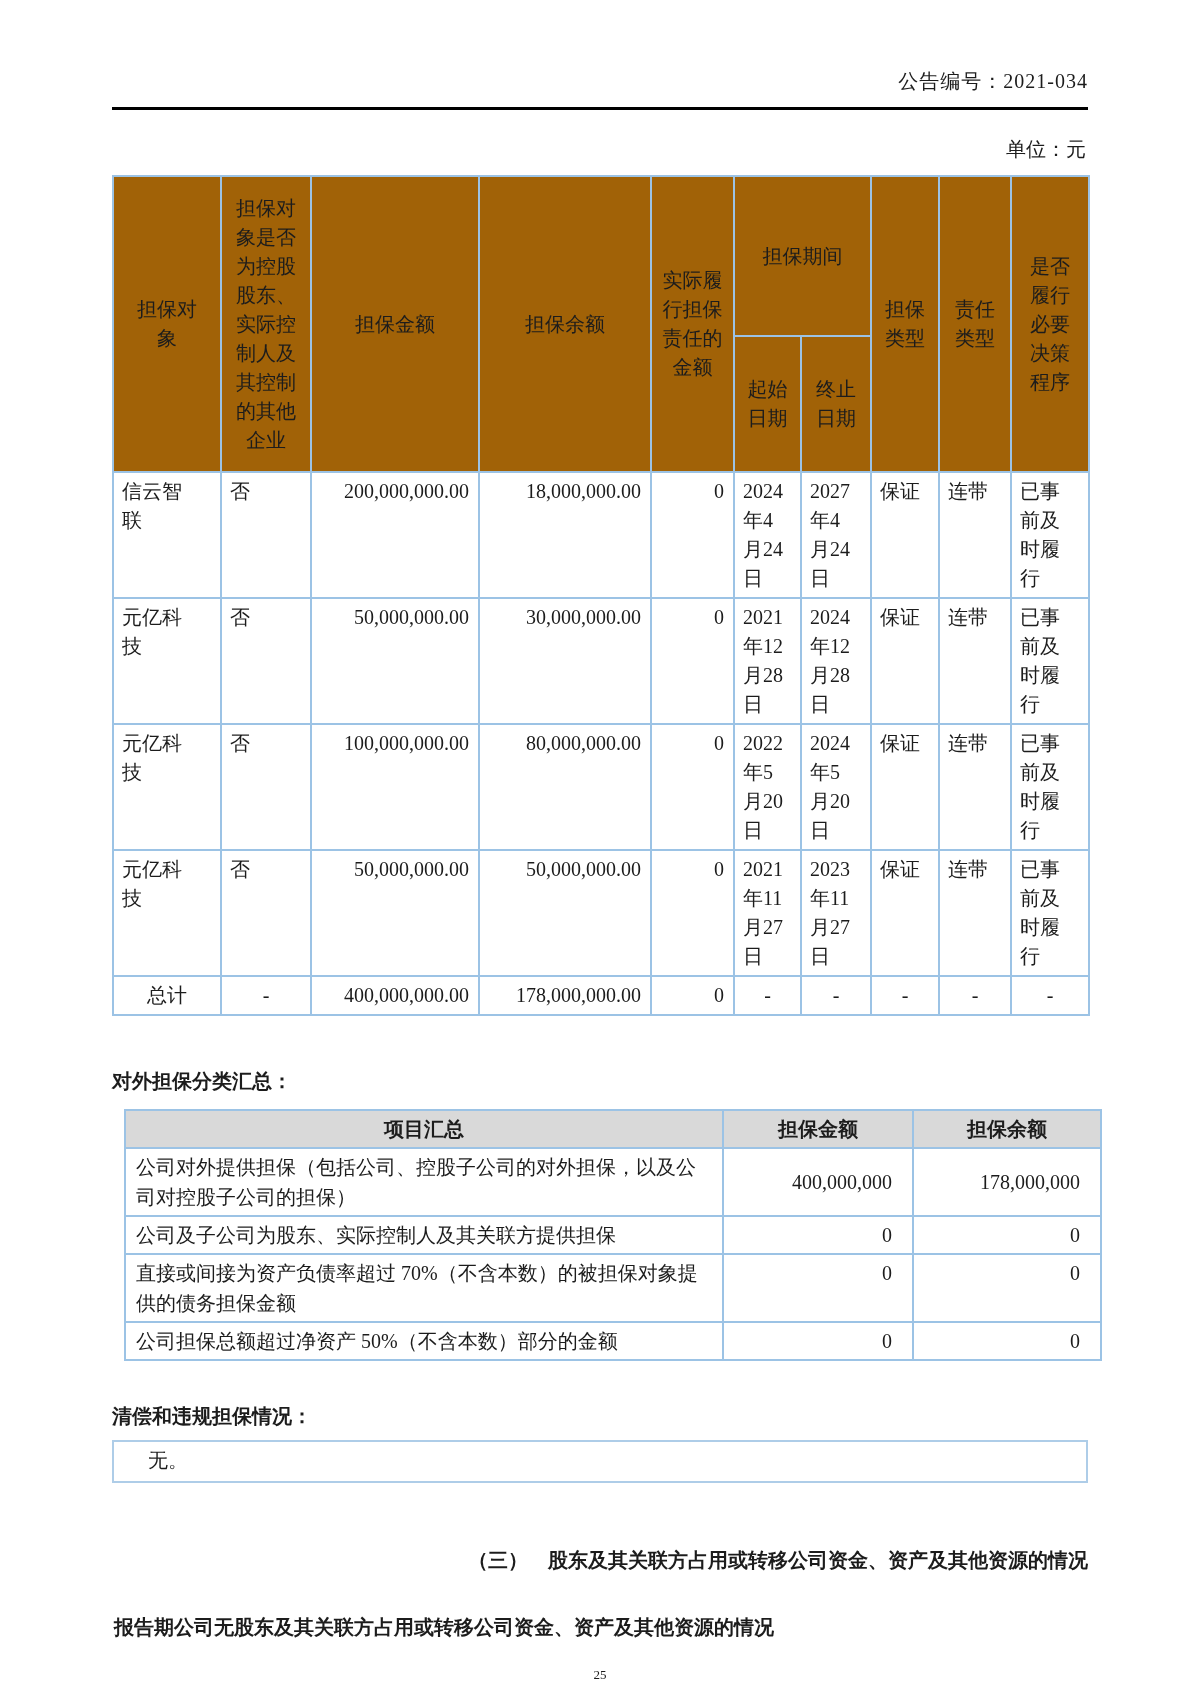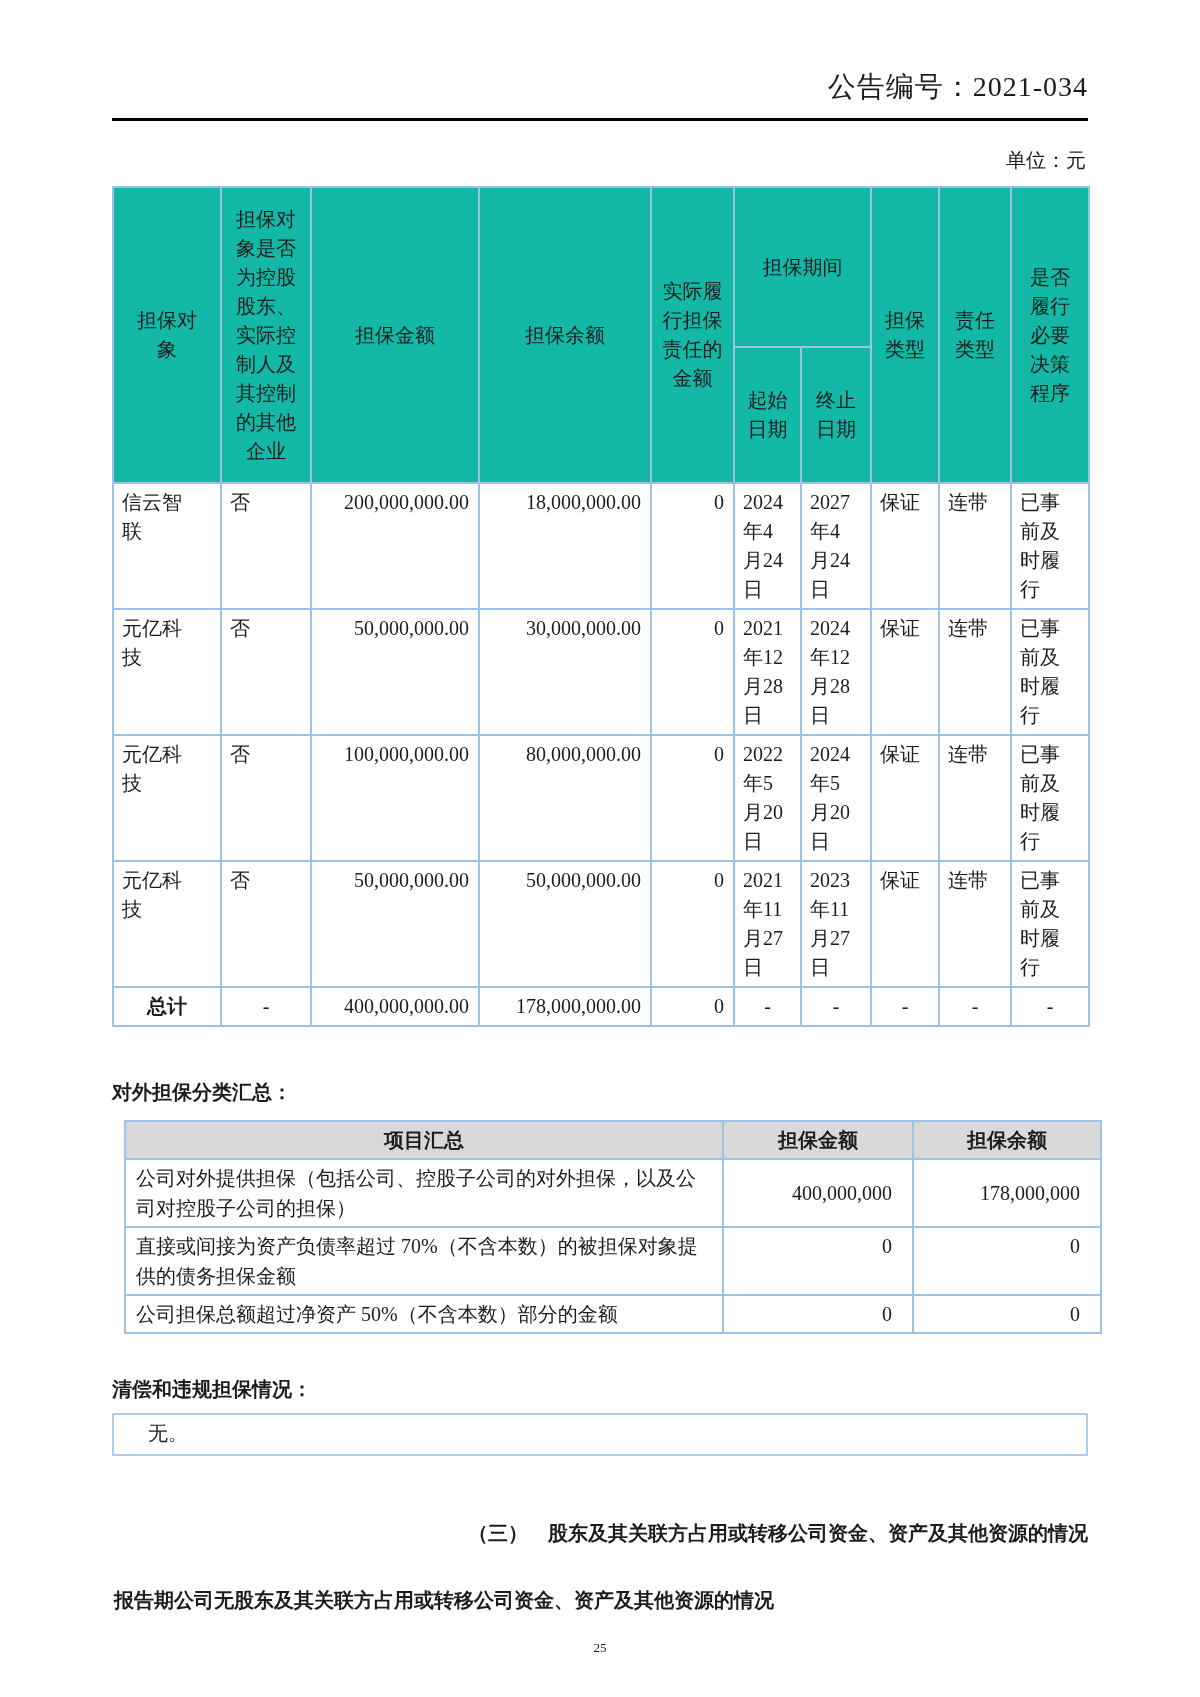--- a/index.html
+++ b/index.html
@@ -5,42 +5,42 @@
   html,body{margin:0;padding:0;background:#ffffff;}
   body{
     width:1200px;height:1697px;overflow:hidden;
     font-family:"Liberation Serif","DejaVu Serif",serif;
     color:#1c1c1c;
   }
   .page{box-sizing:border-box;width:1200px;height:1697px;padding:68px 112px 0 112px;position:relative;}
 
   
   .doc-number{
-    text-align:right;font-size:28px;letter-spacing:1px;
+    text-align:right;font-size:20px;letter-spacing:1px;
     padding-bottom:12px;border-bottom:3px solid #000;
   }
   .unit-label{text-align:right;font-size:20px;margin:26px 2px 12px 0;}
 
   
   table{border-collapse:collapse;table-layout:fixed;width:976px;}
   .main-table{font-size:20px;line-height:29px;}
   .main-table th,.main-table td{
     border:2px solid #9cc3e5;box-sizing:border-box;
     padding:4px 8px;vertical-align:top;overflow:hidden;
   }
   .main-table th{
-    background:#14b8a6;font-weight:normal;text-align:center;
+    background:#a16207;font-weight:normal;text-align:center;
     vertical-align:middle;white-space:pre-line;padding:16px 5px;
   }
   tr.h1{height:160px;} tr.h2{height:136px;}
   .pre{white-space:pre-line;}
   .num{text-align:right;}
   .main-table td.num{padding-right:9px;}
   .total-row td{vertical-align:middle;height:36px;}
-  .total-row .label{font-weight:bold;text-align:center;}
+  .total-row .label{font-weight:normal;text-align:center;}
   .dash{text-align:center;}
 
   
   .section-title{font-weight:bold;font-size:20px;margin:52px 0 14px 0;}
   .summary-table{font-size:20px;line-height:30px;margin-left:12px;}
   .summary-table th,.summary-table td{
     border:2px solid #9cc3e5;box-sizing:border-box;padding:3px 10px;
   }
   .summary-table th{background:#d9d9d9;font-weight:bold;text-align:center;height:34px;}
   .summary-table td{vertical-align:middle;}
@@ -239,20 +239,25 @@
       <th>项目汇总</th>
       <th>担保金额</th>
       <th>担保余额</th>
     </tr>
     <tr>
       <td class="item">公司对外提供担保（包括公司、控股子公司的对外担保，以及公司对控股子公司的担保）</td>
       <td class="num">400,000,000</td>
       <td class="num">178,000,000</td>
     </tr>
     <tr>
+      <td class="item">公司及子公司为股东、实际控制人及其关联方提供担保</td>
+      <td class="num">0</td>
+      <td class="num">0</td>
+    </tr>
+    <tr>
       <td class="item">直接或间接为资产负债率超过 70%（不含本数）的被担保对象提供的债务担保金额</td>
       <td class="num va-top">0</td>
       <td class="num va-top">0</td>
     </tr>
     <tr>
       <td class="item">公司担保总额超过净资产 50%（不含本数）部分的金额</td>
       <td class="num">0</td>
       <td class="num">0</td>
     </tr>
   </tbody>

